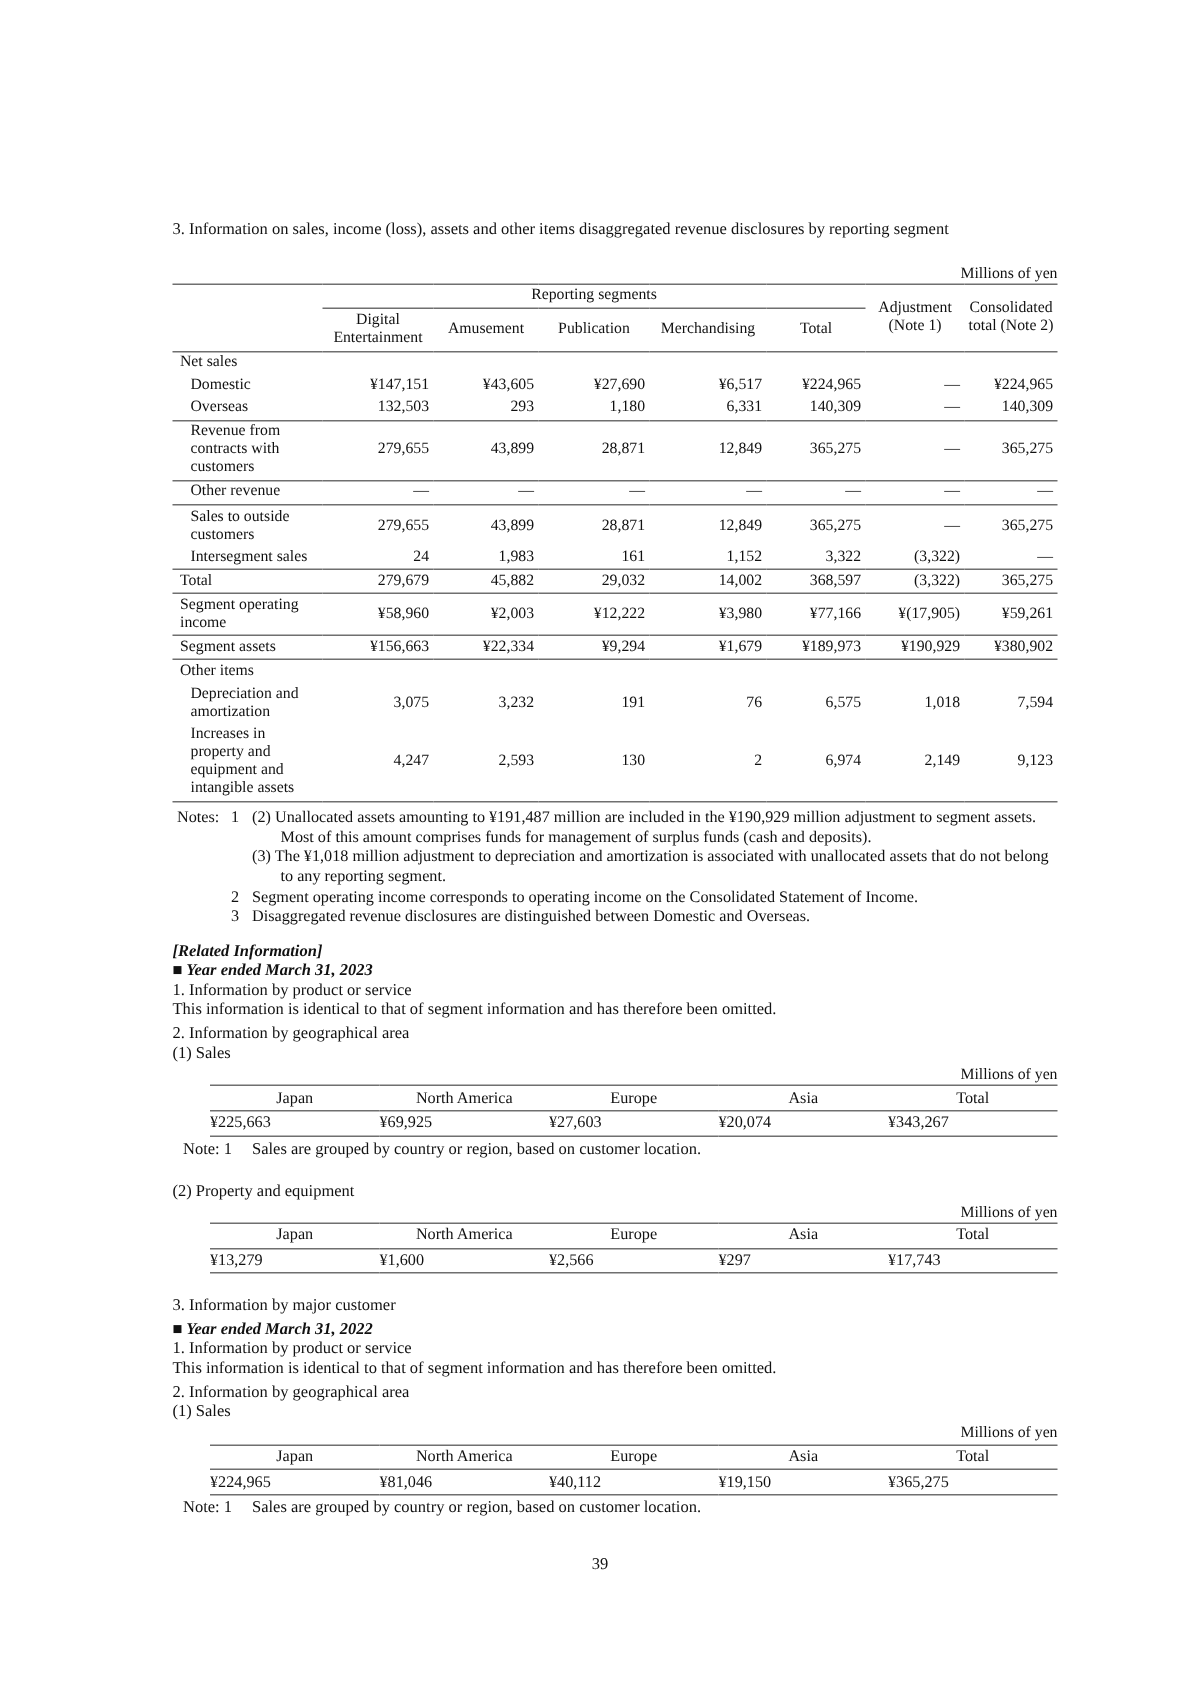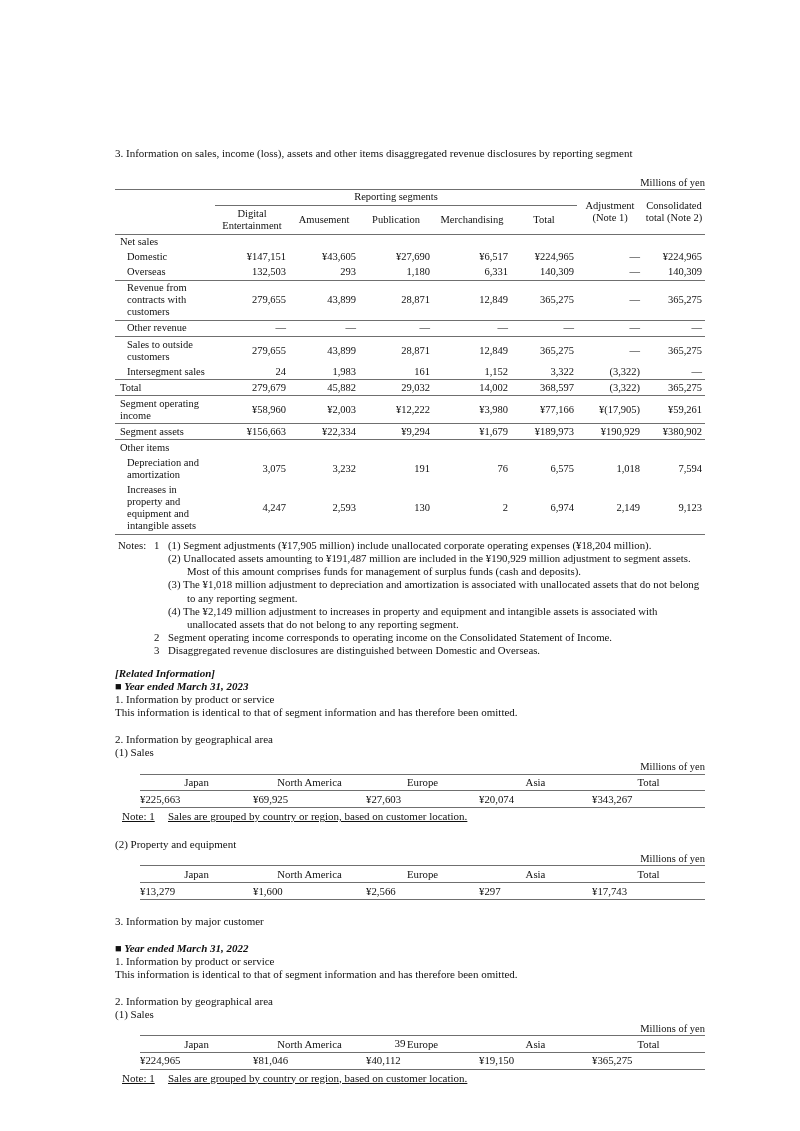--- a/index.html
+++ b/index.html
@@ -6,21 +6,21 @@
   html,body{margin:0;padding:0;}
   body{
     width:800px;height:1131px;background:#ffffff;color:var(--ink);
     font-family:"Liberation Serif","DejaVu Serif",serif;
     font-size:11px;line-height:1.18;position:relative;overflow:hidden;
   }
   .page{position:absolute;left:115px;top:147px;width:590px;}
   .title{margin-bottom:17px;}
   .unit{text-align:right;font-size:10.5px;}
   .bold{font-weight:bold;font-style:italic;}
-  .mt{margin-top:14px;}
+  .mt{margin-top:3px;}
   .mt2{margin-top:15px;}
 
   
   table.seg{border-collapse:collapse;table-layout:fixed;width:590px;
     border-top:1px solid var(--rule);font-size:10.5px;}
   .seg th{font-weight:normal;text-align:center;vertical-align:middle;
     line-height:1.12;padding:2px 1px;}
   .seg th.grp{border-bottom:1px solid var(--rule);padding:1px 0 2px 0;}
   .seg tr.sub th{border-bottom:1px solid var(--rule);}
   .seg th.corner,.seg th.adjh,.seg th.conh{border-bottom:1px solid var(--rule);}
@@ -39,21 +39,21 @@
   .note-hang{padding-left:19px;text-indent:-19px;}
 
   
   .ri{margin-top:10px;}
   .unit2{text-align:right;font-size:10.5px;margin-top:2px;}
   table.geo{border-collapse:collapse;table-layout:fixed;width:565px;
     margin-left:25px;font-size:10.8px;}
   .geo th{font-weight:normal;border-top:1px solid var(--rule);
     border-bottom:1px solid var(--rule);padding:1.5px 0;text-align:center;}
   .geo td{border-bottom:1px solid var(--rule);padding:1.5px 0;}
-  .geo-note{display:flex;margin:2px 0 0 7px;text-decoration:underline;}
+  .geo-note{display:flex;margin:2px 0 0 7px;}
   .geo-note-label{flex:none;width:46px;}
   .pagenum{position:absolute;left:0;top:1037px;width:800px;text-align:center;font-size:11px;}
 </style>
 </head>
 <body>
 
 <div class="page">
 
   <div class="title">3. Information on sales, income (loss), assets and other items disaggregated revenue disclosures by reporting segment</div>
   <div class="unit">Millions of yen</div>
@@ -202,24 +202,22 @@
         <td class="num">9,123</td>
       </tr>
     </tbody>
   </table>
 
   <div class="notes">
     <div class="note-row">
       <span class="note-label">Notes:</span>
       <span class="note-num">1</span>
       <div class="note-body">
-        <div class="note-hang">(1) Segment adjustments (¥17,905 million) include unallocated corporate operating expenses (¥18,204 million).</div>
         <div class="note-hang">(2) Unallocated assets amounting to ¥191,487 million are included in the ¥190,929 million adjustment to segment assets. Most of this amount comprises funds for management of surplus funds (cash and deposits).</div>
         <div class="note-hang">(3) The ¥1,018 million adjustment to depreciation and amortization is associated with unallocated assets that do not belong to any reporting segment.</div>
-        <div class="note-hang">(4) The ¥2,149 million adjustment to increases in property and equipment and intangible assets is associated with unallocated assets that do not belong to any reporting segment.</div>
       </div>
     </div>
     <div class="note-row">
       <span class="note-label"></span>
       <span class="note-num">2</span>
       <div class="note-body">Segment operating income corresponds to operating income on the Consolidated Statement of Income.</div>
     </div>
     <div class="note-row">
       <span class="note-label"></span>
       <span class="note-num">3</span>

